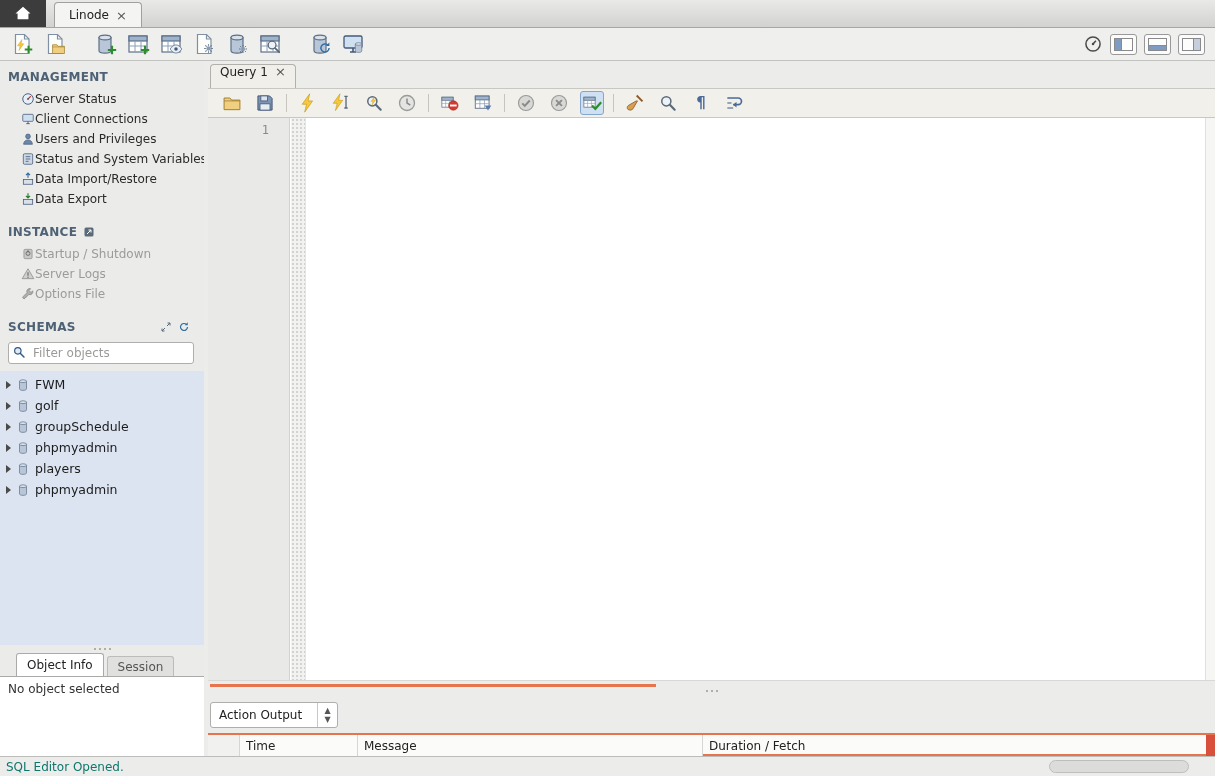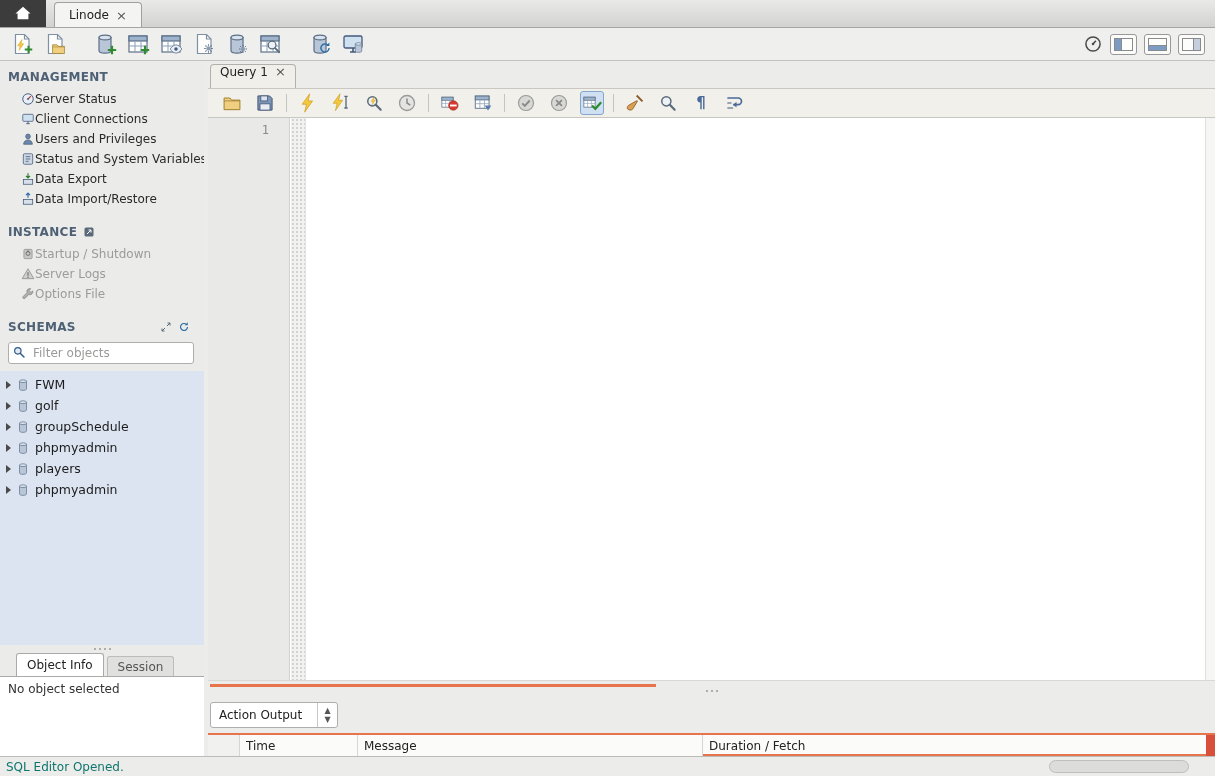--- a/index.html
+++ b/index.html
@@ -314,29 +314,29 @@
       <span>Users and Privileges</span>
     </div>
     <div class="sb-item">
       <svg class="ic14" viewBox="0 0 24 24">
           <use href="#s-info" width="24" height="24"></use>
         </svg>
       <span>Status and System Variables</span>
     </div>
     <div class="sb-item">
       <svg class="ic14" viewBox="0 0 24 24">
+          <use href="#s-imp" width="24" height="24"></use>
+        </svg>
+      <span>Data Import/Restore</span>
+    </div>
+    <div class="sb-item">
+      <svg class="ic14" viewBox="0 0 24 24">
           <use href="#s-exp" width="24" height="24"></use>
         </svg>
       <span>Data Export</span>
-    </div>
-    <div class="sb-item">
-      <svg class="ic14" viewBox="0 0 24 24">
-          <use href="#s-imp" width="24" height="24"></use>
-        </svg>
-      <span>Data Import/Restore</span>
     </div>
 
     <div class="sb-head" style="margin-top:16px">
       <span>INSTANCE</span>
       <svg class="ic12" viewBox="0 0 24 24">
           <rect x="3" y="3" width="18" height="18" rx="3" fill="#5a6a7a"></rect>
           <path d="M8 16 16 8M16 8h-5M16 8v5" stroke="#fff" stroke-width="2" fill="none"></path>
         </svg>
     </div>
     <div class="sb-item disabled">

